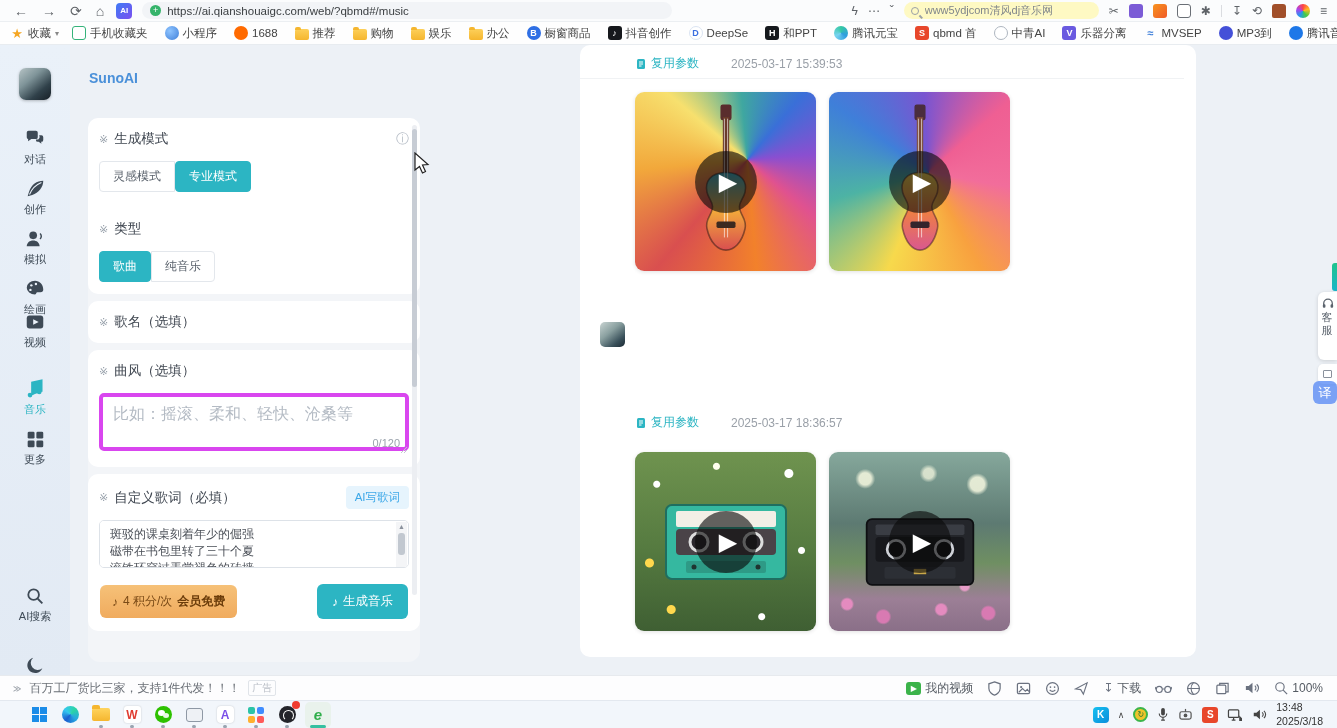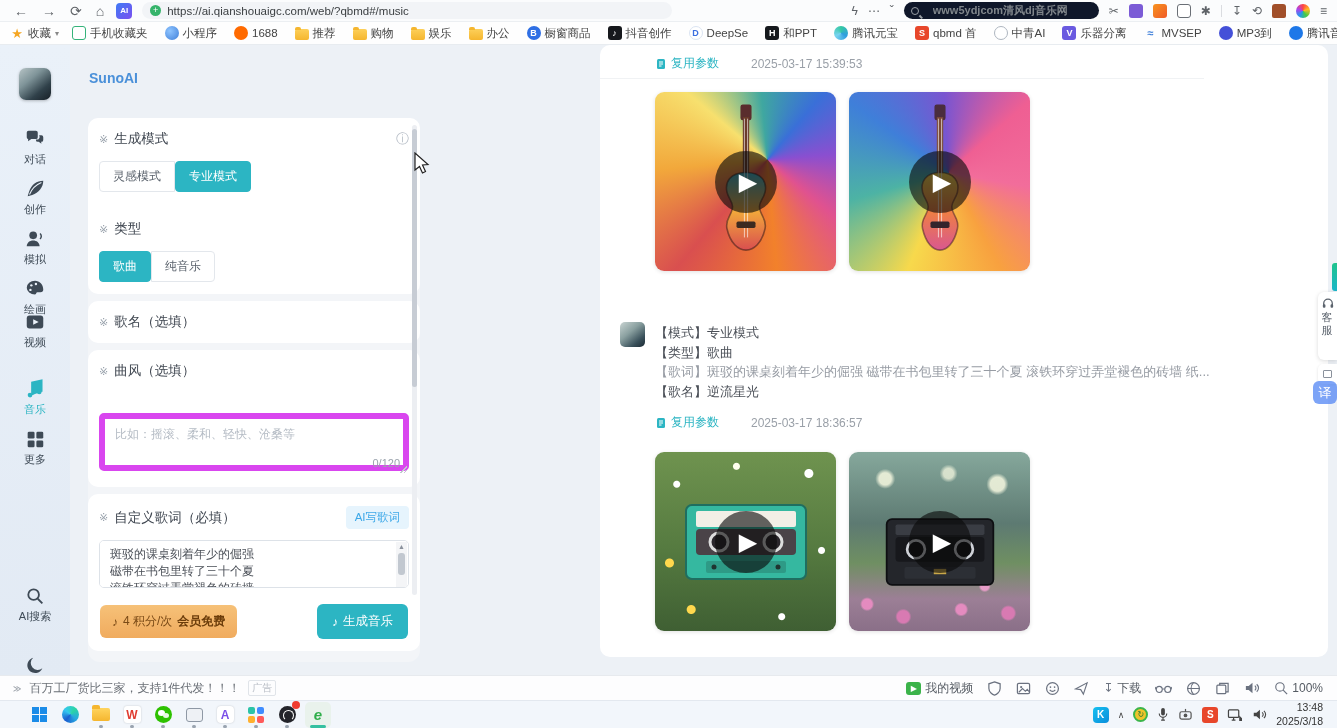--- a/index.html
+++ b/index.html
@@ -8,21 +8,21 @@
 
   
   #chrome { position:absolute; left:0; top:0; width:1337px; height:22px; background:#fbfcfd; display:flex; align-items:center; border-bottom:1px solid #eceff2; z-index:30;}
   .nav-glyph { color:#5f6368; font-size:14px; margin-left:14px; cursor:default; line-height:20px;}
   .favicon-ai { width:16px; height:16px; margin-left:12px; border-radius:4px; background:linear-gradient(135deg,#3f7bf5,#7a4ff0); color:#fff; font-size:8px; font-weight:bold; display:flex; align-items:center; justify-content:center;}
   #urlbar { margin-left:10px; width:530px; height:17px; background:#f2f4f7; border-radius:9px; display:flex; align-items:center; padding:0 8px; }
   .url-shield { width:11px; height:11px; border-radius:50%; background:#35b36a; color:#fff; font-size:9px; line-height:11px; text-align:center; margin-right:6px;}
   #urltext { font-size:11.5px; color:#3c4043; white-space:nowrap; }
   #chrome-right { margin-left:auto; display:flex; align-items:center; gap:10px; padding-right:10px;}
   .cr-glyph { color:#5f6368; font-size:12px; }
-  #searchbox { width:195px; height:17px; background:#0f172a; border-radius:9px; display:flex; align-items:center; padding:0 7px; gap:14px;font-weight:bold;}
+  #searchbox { width:195px; height:17px; background:#fef9c3; border-radius:9px; display:flex; align-items:center; padding:0 7px; gap:6px;}
   .mag { width:8px; height:8px; border:1.5px solid #9aa0a6; border-radius:50%; position:relative; flex:0 0 auto;}
   .mag::after { content:""; position:absolute; width:4px; height:1.5px; background:#9aa0a6; transform:rotate(45deg); left:7px; top:8px;}
   #searchtext { font-size:11px; color:#80868b; white-space:nowrap; overflow:hidden;}
   .sq-ic { width:14px; height:14px; border-radius:3px; }
   .sq-purple { background:#7b5bd6; }
   .sq-orange { background:linear-gradient(135deg,#f7931e,#f05a28); }
   .sq-reader { background:#fff; border:1.5px solid #6a6f76; }
   .chrome-sep { width:1px; height:12px; background:#dadce0;}
   .sq-brief { background:#a14f2a; border-radius:3px 3px 2px 2px;}
   .circle-rainbow { width:14px; height:14px; border-radius:50%; background:conic-gradient(#f44,#fb2,#4c4,#29e,#a4e,#f44);}
@@ -66,41 +66,41 @@
   .sec-label { font-size:13.5px; color:#3f4650; font-weight:500; display:flex; align-items:center;}
   .asterisk { color:#9aa3ad; font-size:11px; margin-right:6px;}
   .info-glyph { margin-left:auto; color:#b7bec7; font-size:13px; font-weight:normal;}
   .btn-group { display:flex; margin-top:13px;}
   .seg-btn { font-size:12px; padding:6px 13px; border:1px solid #e3e7ec; background:#fff; color:#5a626c; cursor:pointer;}
   .seg-btn:first-child { border-radius:4px 0 0 4px;}
   .seg-btn:last-child { border-radius:0 4px 4px 0;}
   .seg-btn.on { background:#2cb5c3; border-color:#2cb5c3; color:#fff; border-radius:4px;}
   .fld-input { margin-top:13px; width:100%; height:32px; border:1px solid #dde2e8; border-radius:5px; font-size:12.5px; color:#606670; padding:0 10px; outline:none; font-family:inherit; background:#fff;}
   .fld-area-wrap { position:relative; margin-top:13px;}
-  .fld-area { width:100%; height:58px; border:6px solid #d946ef; border-radius:5px; font-size:12px; color:#555; padding:7px 10px; outline:none; resize:none; font-family:inherit; background:#fff;margin-top:20px;}
+  .fld-area { width:100%; height:58px; border:4px solid #d946ef; border-radius:5px; font-size:16px; color:#555; padding:7px 10px; outline:none; resize:none; font-family:inherit; background:#fff;}
   .fld-area::placeholder { color:#b4bbc4;}
   .counter { position:absolute; right:9px; bottom:6px; font-size:11px; color:#9aa3ad;}
   .resize-nub { position:absolute; right:2px; bottom:2px; width:7px; height:7px; background:
      linear-gradient(135deg,transparent 50%,#c3c9d1 50%,#c3c9d1 60%,transparent 60%,transparent 75%,#c3c9d1 75%,#c3c9d1 85%,transparent 85%);}
   .ai-lyrics-btn { margin-left:auto; background:#e6f4fd; color:#3da8e8; font-size:11.5px; padding:4px 9px; border-radius:4px; cursor:pointer; font-weight:normal;}
   .lyr-wrap { position:relative; margin-top:11px; border:1px solid #dde2e8; border-radius:5px; overflow:hidden; height:48px; background:#fff;}
   .lyr-area { width:100%; height:64px; border:none; font-size:12px; color:#4a4f57; line-height:17px; padding:5px 18px 0 10px; outline:none; resize:none; font-family:inherit;}
   .lyr-scroll { position:absolute; right:1px; top:1px; width:11px; height:46px; background:#f4f5f7;}
   .lyr-scroll .up { width:11px; height:10px; color:#8a919c; font-size:7px; text-align:center; line-height:10px;}
   .lyr-scroll .thumb { margin:1px auto; width:7px; height:22px; background:#c2c8d0; border-radius:3px;}
   .panel-btn-row { display:flex; align-items:center; margin-top:16px; padding:0 1px;}
   .credit-btn { background:linear-gradient(180deg,#f6c178,#f0ab5e); border-radius:6px; padding:8px 12px; font-size:12px; color:#7a4a16; display:flex; align-items:center; gap:5px; cursor:pointer;}
   .credit-bold { font-weight:bold; color:#6b3c0a;}
   .gen-btn { margin-left:auto; background:#2cb5c3; color:#fff; border-radius:6px; padding:9px 15px; font-size:12.5px; display:flex; align-items:center; gap:5px; cursor:pointer;}
   .note-glyph { font-size:12px; }
   #panel-scroll { position:absolute; left:412px; top:125px; width:5px; height:470px; background:#eceef2; border-radius:3px; z-index:7;}
   #panel-scroll .pthumb { position:absolute; top:4px; left:0; width:5px; height:258px; background:#c7ccd4; border-radius:3px;}
 
   
-  #chat-card { position:absolute; left:600px; top:45px; width:728px; height:612px; background:#fff; border-radius:10px; z-index:4;}
+  #chat-card { position:absolute; left:580px; top:45px; width:616px; height:612px; background:#fff; border-radius:10px; z-index:4;}
   .reuse-row { position:absolute; left:55px; display:flex; align-items:center; gap:8px;}
   .reuse-link { color:#2cb5c3; font-size:12px; display:flex; align-items:center; gap:4px; cursor:pointer;}
   .stamp { color:#9aa0a8; font-size:12px;margin-left:24px;}
   #divider1 { position:absolute; left:0; top:33px; width:604px; border-top:1px solid #f0f2f4;}
   .tiles { position:absolute; display:flex; gap:13px;}
   .tile { width:181px; height:179px; border-radius:9px; position:relative; overflow:hidden; cursor:pointer; box-shadow:0 1px 4px rgba(0,0,0,.12);}
   .tile svg.art { position:absolute; left:50%; top:50%; transform:translate(-50%,-50%);}
   .play-ov { position:absolute; left:50%; top:50%; transform:translate(-50%,-50%); width:62px; height:62px; border-radius:50%; background:rgba(10,10,10,.62); display:flex; align-items:center; justify-content:center; cursor:pointer;}
   .play-ov span { color:#fff; font-size:24px; margin-left:5px;}
   .t-guitar1 { background:conic-gradient(from 220deg at 62% 38%, #d94f4f,#f2a83b,#f7e06e,#3fa7a0,#3a6fd8,#8a4fd0,#e0528f,#f2812b,#d94f4f);}
@@ -174,21 +174,21 @@
   .obs-badge { position:absolute; right:0px; top:-1px; width:8px; height:8px; border-radius:50%; background:#f03b2e;}
   .ie-tile { background:#e9f2ec; }
   .ie-e { color:#2fae4a; font-weight:bold; font-size:15px; font-style:italic;}
   .ie-under::after { content:""; position:absolute; bottom:0; left:50%; transform:translateX(-50%); width:16px; height:3px; border-radius:2px; background:#35c0a0;}
   #tray { margin-left:auto; display:flex; align-items:center; gap:9px; padding-right:10px;}
   .tray-ic { display:flex; align-items:center; justify-content:center; cursor:pointer;}
   .ks-ic { width:16px; height:16px; border-radius:4px; background:linear-gradient(135deg,#15c0f0,#0a8ddb); color:#fff; font-size:10px; font-weight:bold; display:flex; align-items:center; justify-content:center;}
   .chev-up { color:#444; font-size:9px;}
   .sync-ic { width:15px; height:15px; border-radius:50%; background:#efc42c; border:2px solid #3cb54a; color:#2b7d36; font-size:8px; display:flex; align-items:center; justify-content:center;}
   .sogou-ic { width:16px; height:16px; border-radius:3px; background:#e8472b; color:#fff; font-size:10px; font-weight:bold; display:flex; align-items:center; justify-content:center;}
-  #clock { text-align:right; font-size:10.5px; color:#333; line-height:1.25; padding-right:4px;}
+  #clock { text-align:left; font-size:10.5px; color:#333; line-height:1.25; padding-right:4px;}
 </style>
 </head>
 <body>
 
 <div id="chrome">
   <span class="nav-glyph">←</span>
   <span class="nav-glyph">→</span>
   <span class="nav-glyph">⟳</span>
   <span class="nav-glyph">⌂</span>
   <div class="favicon-ai">AI</div>
@@ -533,26 +533,20 @@
         <path stroke="rgba(255,255,255,.8)" stroke-width="1" d="M58 20v150M62 20v150"></path>
         <rect x="48" y="150" width="24" height="8" rx="2" fill="#35242c"></rect>
       </svg>
       <div class="play-ov">
           <span>▶</span>
         </div>
     </div>
   </div>
 
   <div class="msg-avatar" style="top:277px"></div>
-  <div class="msg-lines" style="top:278px">
-    <div>【模式】专业模式</div>
-    <div>【类型】歌曲</div>
-    <div class="dim">【歌词】斑驳的课桌刻着年少的倔强 磁带在书包里转了三十个夏 滚铁环穿过弄堂褪色的砖墙 纸...</div>
-    <div>【歌名】逆流星光</div>
-  </div>
 
   <div class="reuse-row" style="top:369px">
     <span class="reuse-link">
       <svg width="12" height="12" viewBox="0 0 12 12">
           <rect x="2" y="1" width="8" height="10" rx="1.5" fill="#2cb5c3"></rect>
           <path stroke="#fff" stroke-width="1" d="M4 4h4M4 6h4M4 8h2.5"></path>
         </svg>
       <span>复用参数</span>
     </span>
     <span class="stamp">2025-03-17 18:36:57</span>

